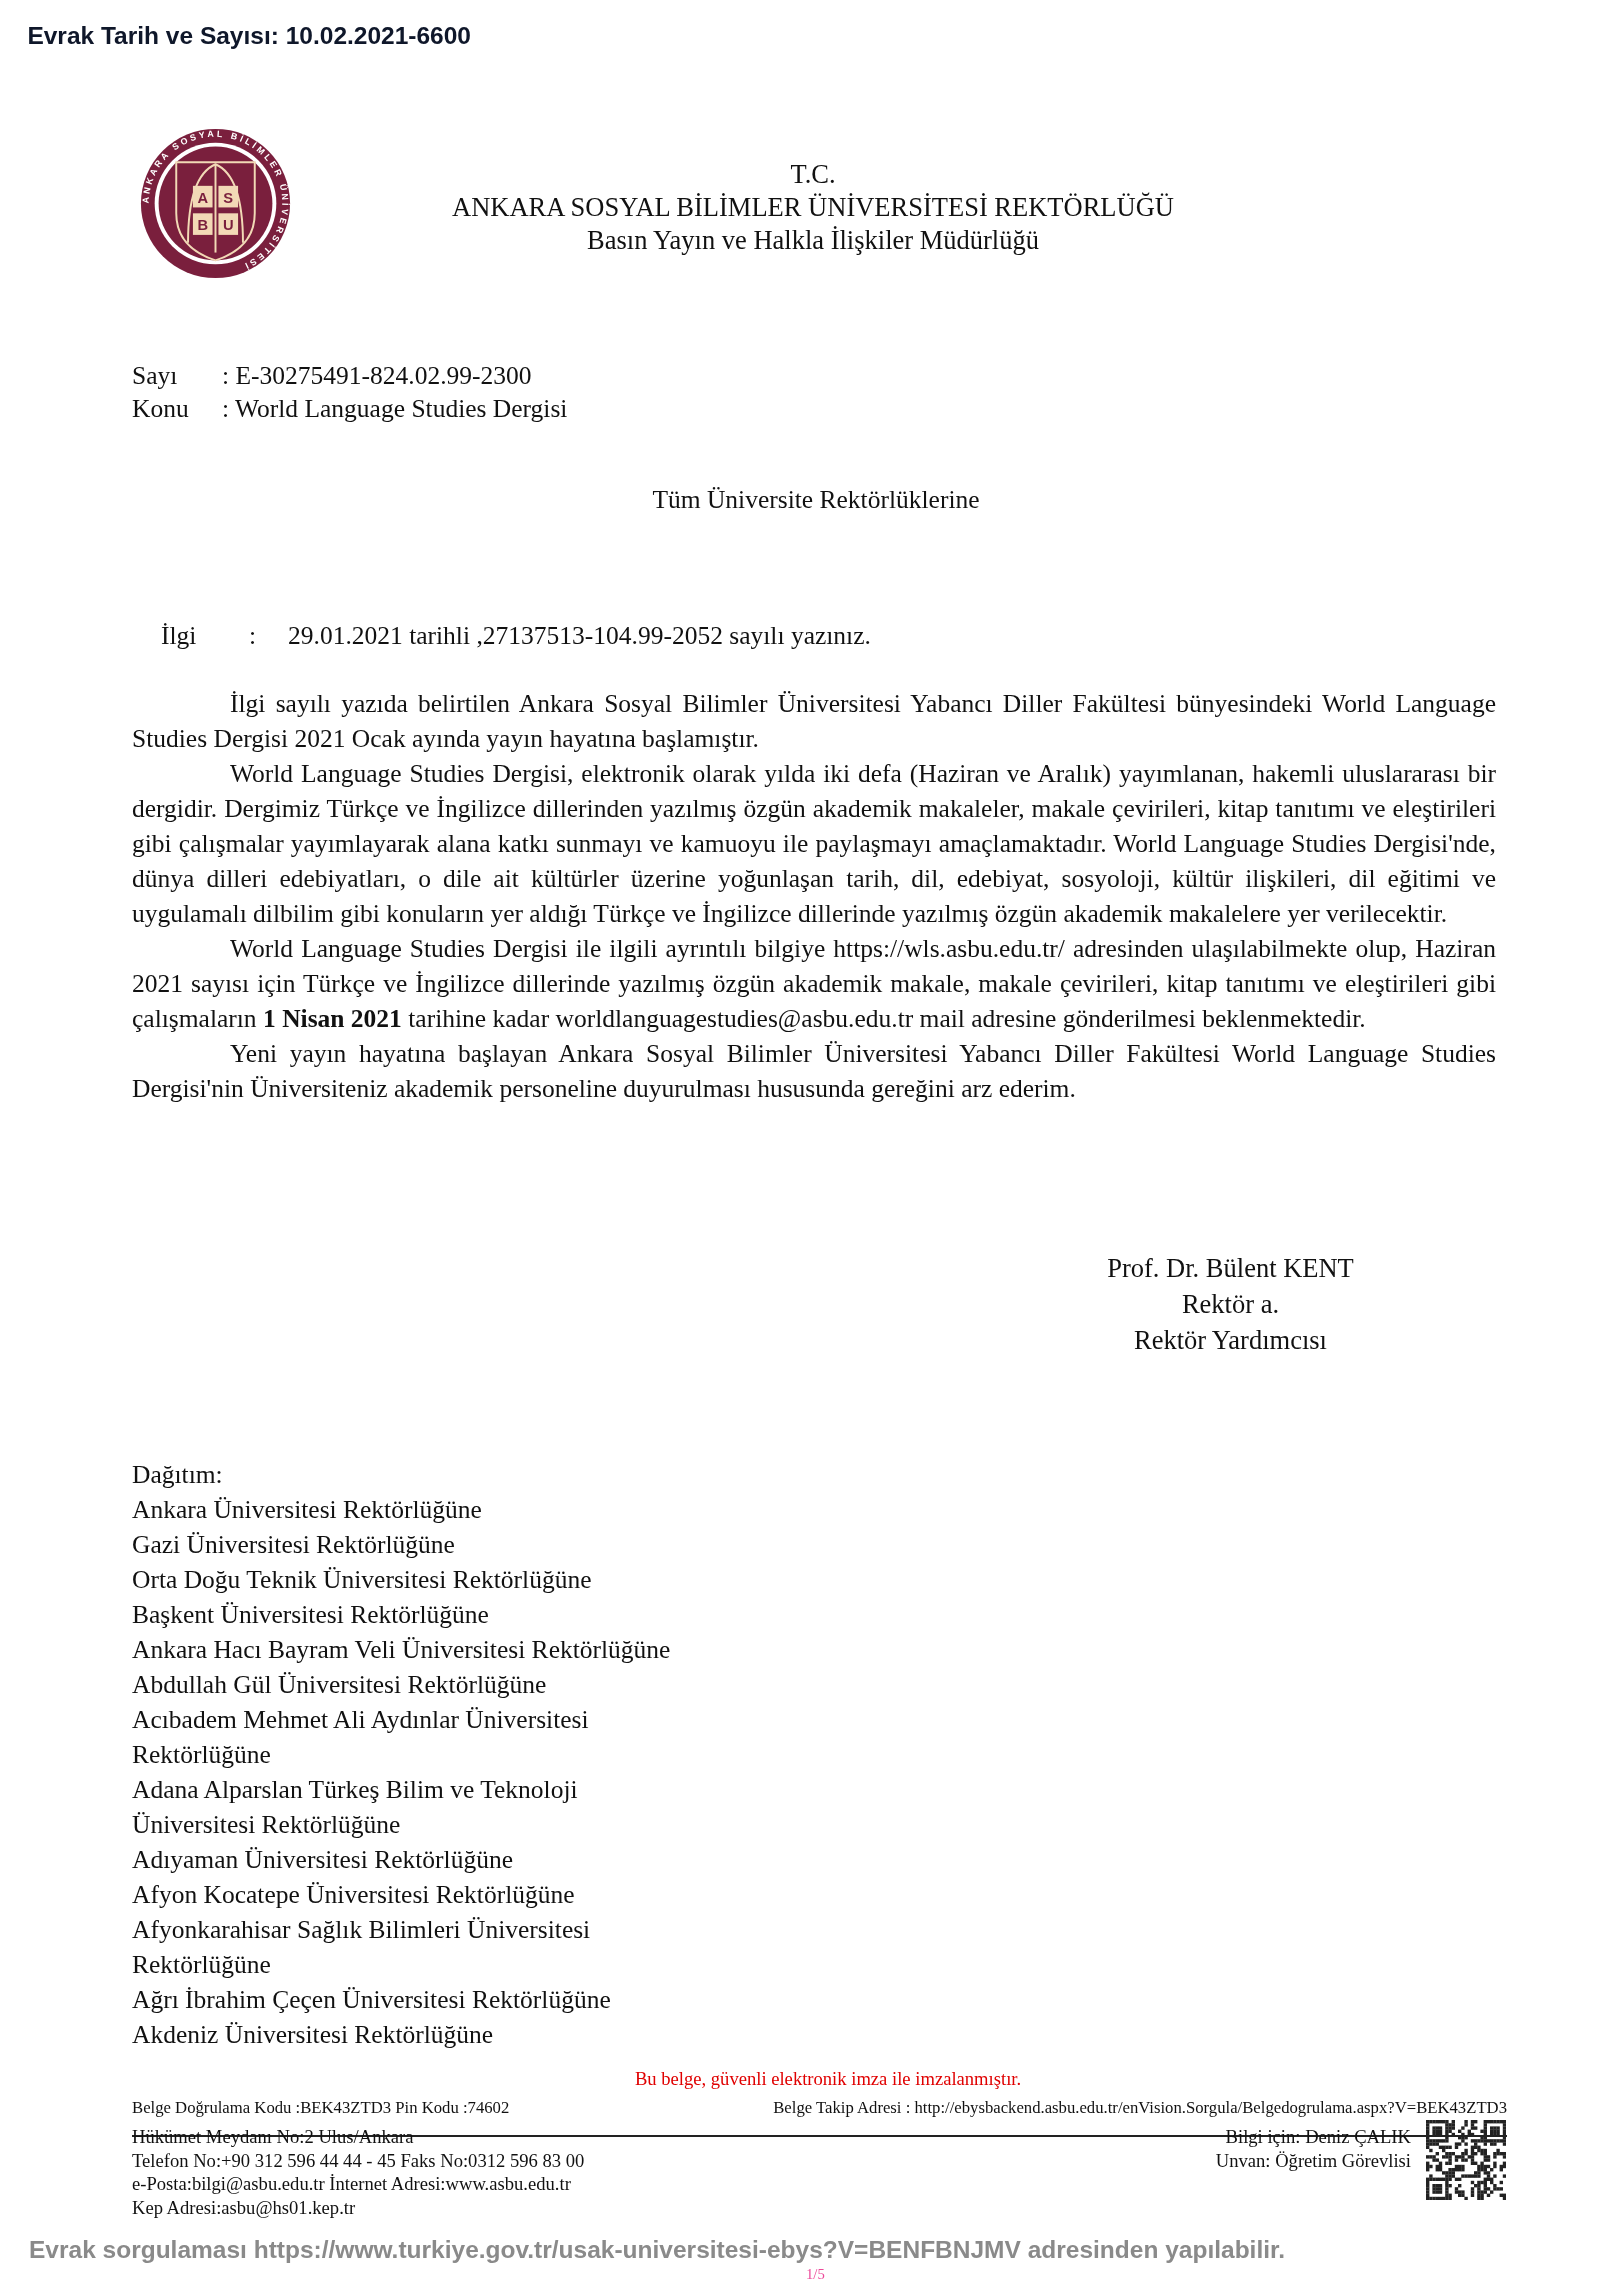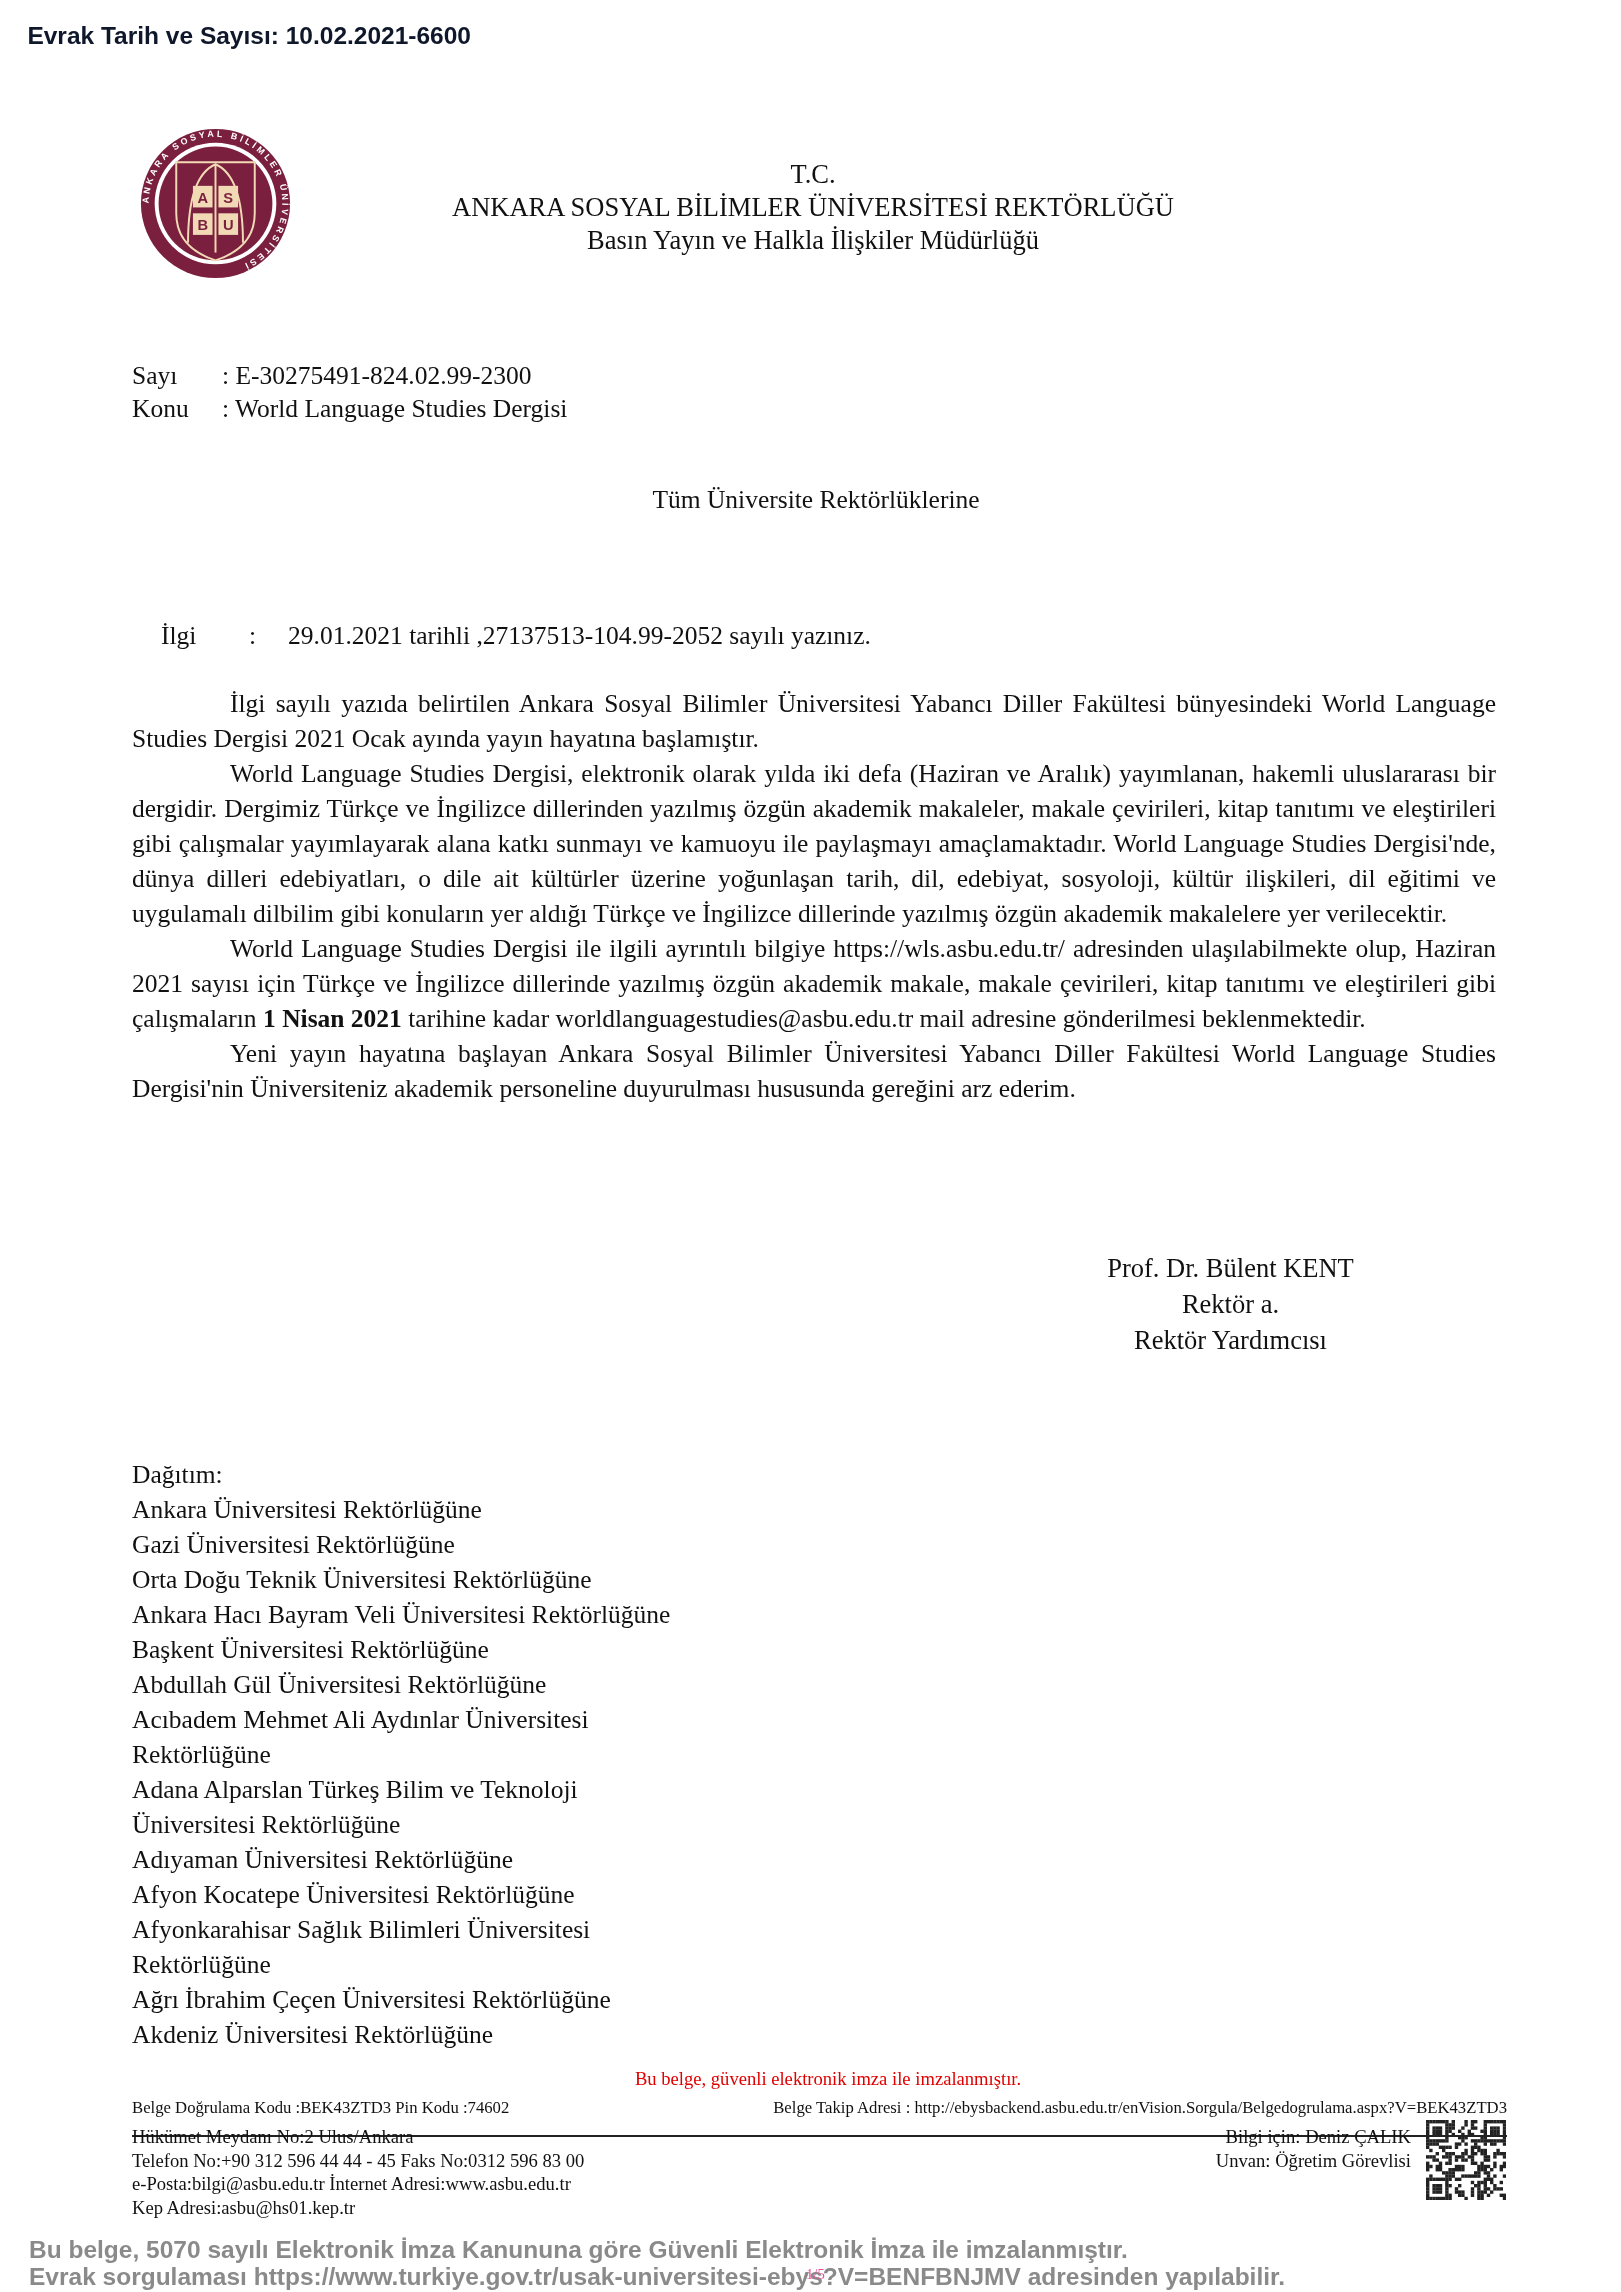--- a/index.html
+++ b/index.html
@@ -83,22 +83,22 @@
   <div>Prof. Dr. Bülent KENT</div>
   <div>Rektör a.</div>
   <div>Rektör Yardımcısı</div>
 </div>
 
 <div class="abs dist">
   <div>Dağıtım:</div>
   <div>Ankara Üniversitesi Rektörlüğüne</div>
   <div>Gazi Üniversitesi Rektörlüğüne</div>
   <div>Orta Doğu Teknik Üniversitesi Rektörlüğüne</div>
+  <div>Başkent Üniversitesi Rektörlüğüne</div>
   <div>Ankara Hacı Bayram Veli Üniversitesi Rektörlüğüne</div>
-  <div>Başkent Üniversitesi Rektörlüğüne</div>
   <div>Abdullah Gül Üniversitesi Rektörlüğüne</div>
   <div>Acıbadem Mehmet Ali Aydınlar Üniversitesi</div>
   <div>Rektörlüğüne</div>
   <div>Adana Alparslan Türkeş Bilim ve Teknoloji</div>
   <div>Üniversitesi Rektörlüğüne</div>
   <div>Adıyaman Üniversitesi Rektörlüğüne</div>
   <div>Afyon Kocatepe Üniversitesi Rektörlüğüne</div>
   <div>Afyonkarahisar Sağlık Bilimleri Üniversitesi</div>
   <div>Rektörlüğüne</div>
   <div>Ağrı İbrahim Çeçen Üniversitesi Rektörlüğüne</div>
@@ -424,18 +424,17 @@
       <rect x="19.68" y="78.72" width="3.48" height="3.48" fill="#222"></rect>
       <rect x="22.959999999999997" y="78.72" width="3.48" height="3.48" fill="#222"></rect>
       <rect x="39.36" y="78.72" width="3.48" height="3.48" fill="#222"></rect>
       <rect x="52.48" y="78.72" width="3.48" height="3.48" fill="#222"></rect>
       <rect x="55.76" y="78.72" width="3.48" height="3.48" fill="#222"></rect>
       <rect x="78.72" y="78.72" width="3.48" height="3.48" fill="#222"></rect>
     </svg>
 </div>
 
 <div class="abs stamp-bottom">
-  <div>Bu belge, 5070 sayılı Elektronik İmza Kanununa göre Güvenli Elektronik İmza ile imzalanmıştır.</div>
   <div>Evrak sorgulaması https://www.turkiye.gov.tr/usak-universitesi-ebys?V=BENFBNJMV adresinden yapılabilir.</div>
 </div>
 
 <div class="abs pagenum">1/5</div>
 
 
 </body></html>

